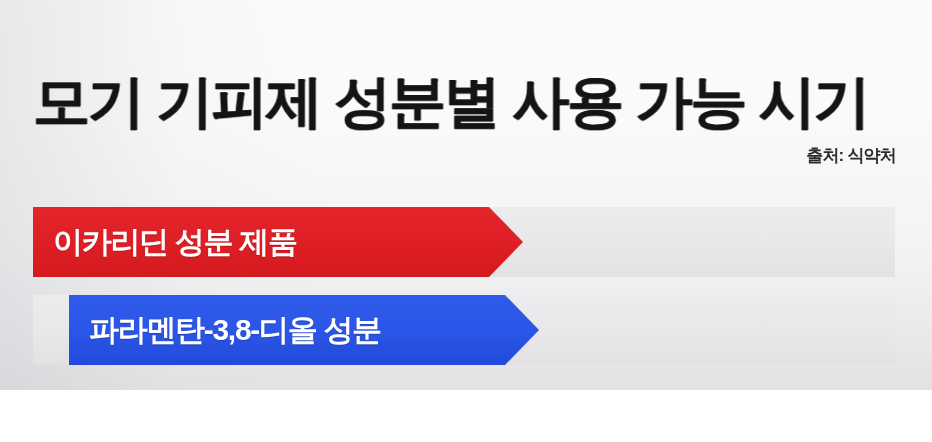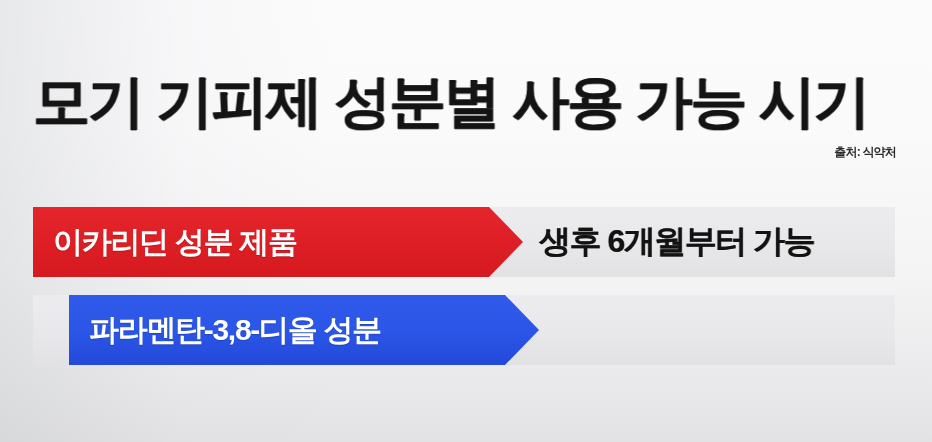--- a/index.html
+++ b/index.html
@@ -10,21 +10,21 @@
     width: 932px;
     height: 442px;
     overflow: hidden;
     font-family: "Liberation Sans", "DejaVu Sans", sans-serif;
     background: #ffffff;
   }
 
   #infographic {
     position: relative;
     width: 932px;
-    height: 442px;
+    height: 390px;
     background:
       linear-gradient(180deg,
         #fbfbfc 0%,
         #fafafb 30%,
         #f4f4f5 62%,
         #eaeaec 85%,
         #e2e2e4 100%);
     overflow: hidden;
   }
 
@@ -56,21 +56,21 @@
     text-shadow:
       1px 0 0 rgba(20,20,20,0.55),
       -1px 0 0 rgba(20,20,20,0.35),
       0 1px 0 rgba(20,20,20,0.35);
   }
   .source {
     position: absolute;
     right: 3px;
     top: 72px;
     margin: 0;
-    font-size: 12px;
+    font-size: 17px;
     font-weight: 700;
     letter-spacing: -0.8px;
     color: #2c2c2c;
     white-space: nowrap;
   }
 
   
   .rows {
     position: absolute;
     left: 33px;
@@ -154,21 +154,20 @@
     <p class="source">출처: 식약처</p>
   </div>
 
   <div class="rows">
 
     <div class="row row-1">
       <div class="value-track"></div>
       <div class="chevron">
         <span class="label">이카리딘 성분 제품</span>
       </div>
-      <div class="value">생후 6개월부터 가능</div>
     </div>
 
     <div class="row row-2">
       <div class="value-track"></div>
       <div class="chevron">
         <span class="label">파라멘탄-3,8-디올 성분</span>
       </div>
     </div>
 
   </div>

